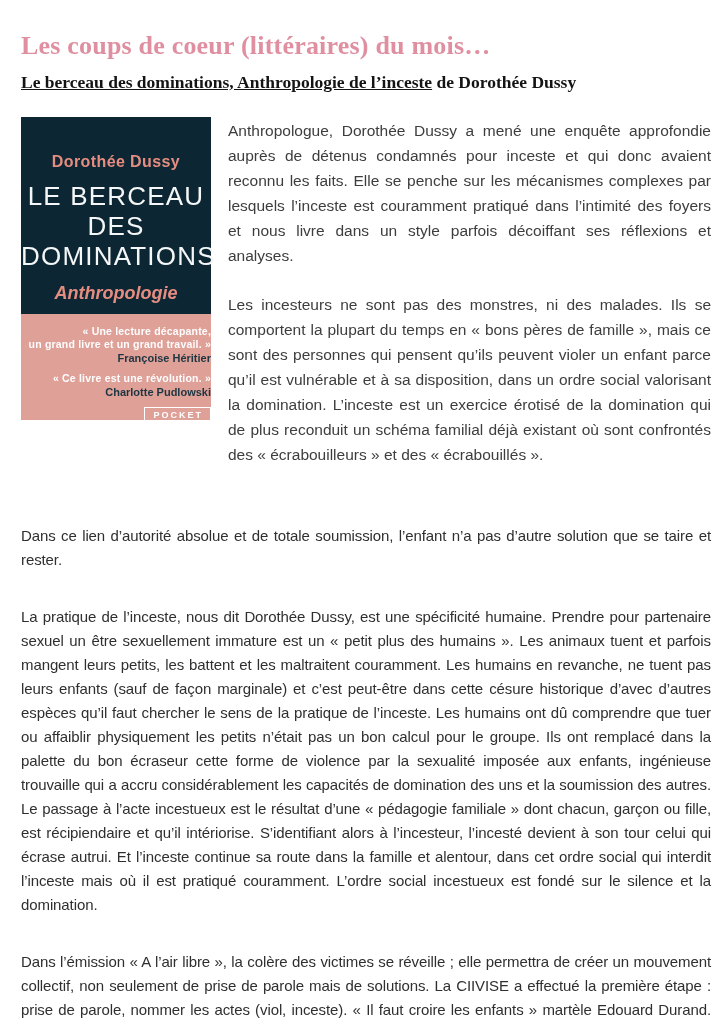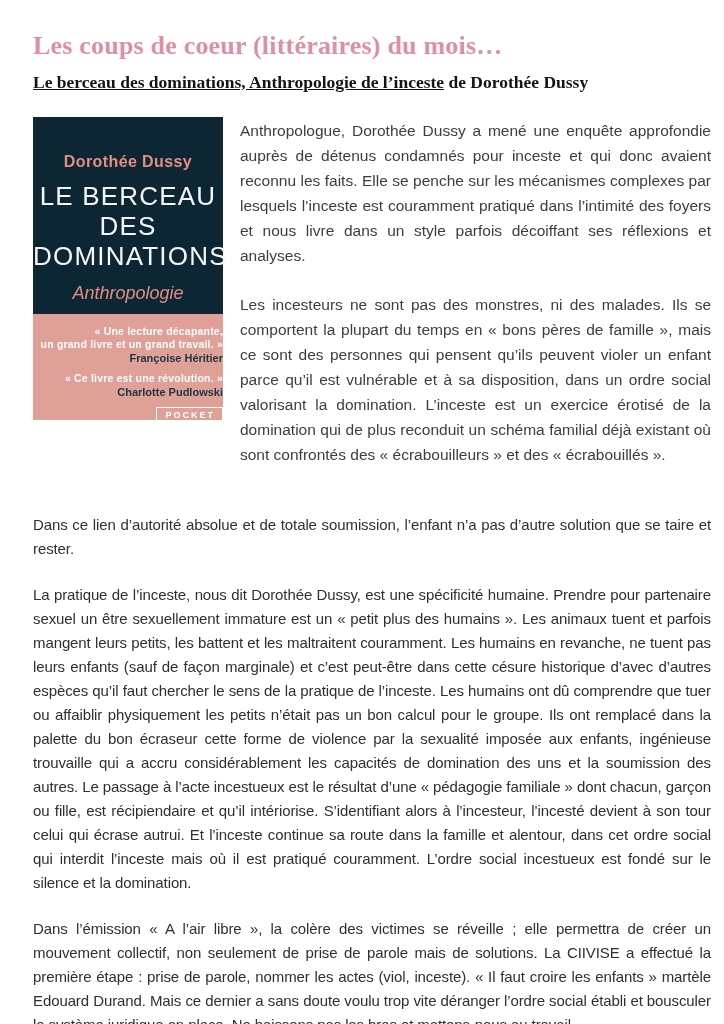--- a/index.html
+++ b/index.html
@@ -4,21 +4,21 @@
 <style>
   * { margin: 0; padding: 0; box-sizing: border-box; }
   html, body { width: 724px; height: 1024px; }
   body {
     background: #ffffff;
     font-family: "Liberation Sans", sans-serif;
     overflow: hidden;
   }
   .page {
     width: 724px; height: 1024px;
-    padding: 30px 13px 0 33px;
+    padding: 30px 13px 0 21px;
     position: relative;
   }
   h1.page-title {
     font-family: "Liberation Serif", serif;
     font-weight: bold;
     font-size: 26px;
     line-height: 32px;
     color: var(--titlePink, #df8fa0);
     letter-spacing: 0.2px;
   }
@@ -54,21 +54,21 @@
   .cover-title {
     color: #f4f6f7;
     font-weight: 300;
     font-size: 26px;
     line-height: 30px;
     letter-spacing: 1.2px;
     margin-top: 10px;
   }
   .cover-subtitle {
     color: var(--coverAccent, #e68d81);
-    font-weight: normal;
+    font-weight: bold;
     font-style: italic;
     font-size: 18px;
     line-height: 22px;
     margin-top: 11px;
   }
   .cover-pink {
     background: var(--coverPink, #dfa098);
     height: 106px;
     text-align: right;
     padding-top: 11px;
@@ -105,21 +105,21 @@
     color: var(--bodyText, #3d3d3d);
     text-align: justify;
     margin-bottom: 24px;
   }
   p.full {
     font-size: 15px;
     line-height: 24px;
     color: #2f2f2f;
     text-align: justify;
     letter-spacing: -0.1px;
-    margin-top: 22px;
+    margin-top: 33px;
   }
 </style>
 </head>
 <body>
 
 <div class="page">
 
   <h1 class="page-title">Les coups de coeur (littéraires) du mois…</h1>
 
   <h2 class="book-heading"><span class="u">Le berceau des dominations, Anthropologie de l’inceste</span><span> de Dorothée Dussy</span></h2>

